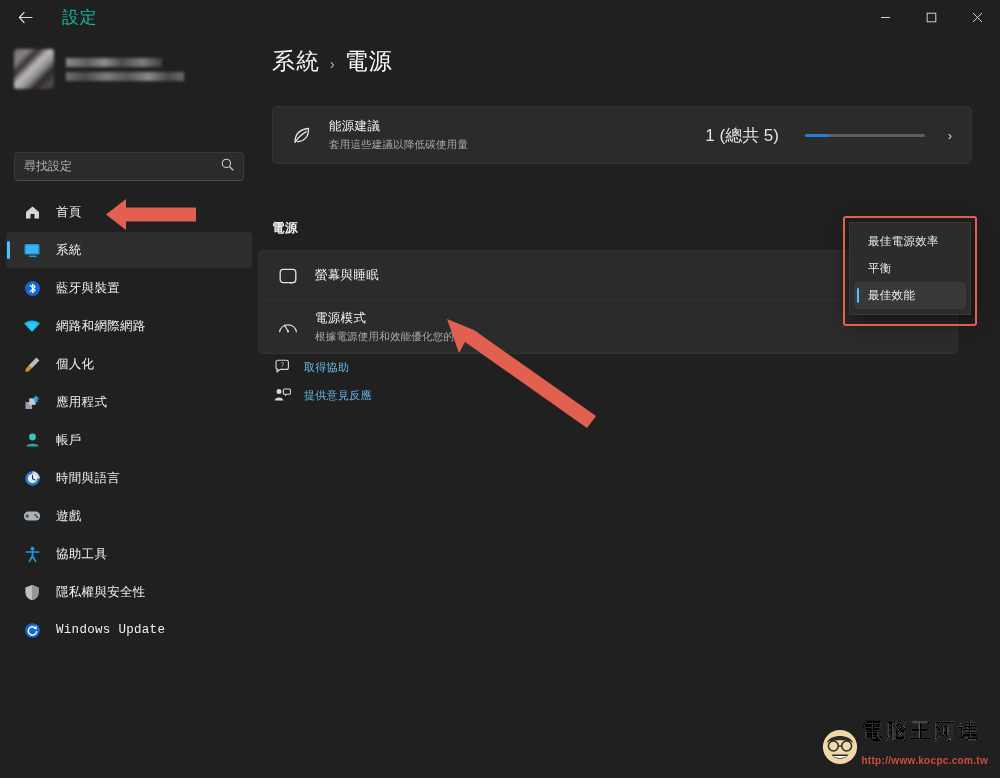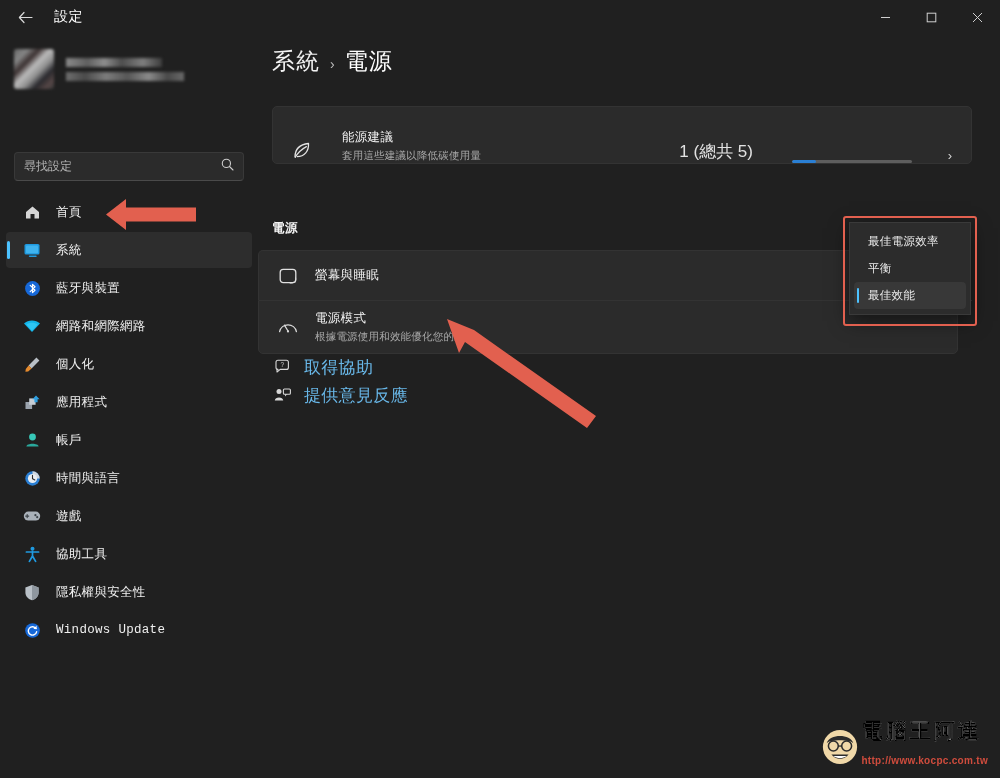--- a/index.html
+++ b/index.html
@@ -32,23 +32,23 @@
   }
   .back-btn {
     width: 34px; height: 30px;
     margin-left: 8px;
     display: flex; align-items: center; justify-content: center;
     color: #d8d8d8;
     font-size: 15px;
     border-radius: 4px;
   }
   .app-title {
-    font-size: 14px;
-    color: #ffffff;
-    margin-left: 12px;
+    font-size: 17px;
+    color: #14b8a6;
+    margin-left: 20px;
     letter-spacing: 0.5px;
   }
   .win-controls {
     position: absolute;
     right: 0; top: 0;
     height: 34px;
     display: flex;
   }
   .win-btn {
     width: 46px; height: 34px;
@@ -194,23 +194,22 @@
     left: 14px;
     width: 700px;
     background: #2b2b2b;
     border: 1px solid #333333;
     border-radius: 5px;
   }
   .card-energy {
     top: 72px;
     height: 58px;
     display: flex;
-    align-items: flex-end;
+    align-items: center;
     padding: 0 14px 0 16px;
-    gap: 13px;
   }
   .card-icon {
     width: 26px; height: 26px;
     display: flex; align-items: center; justify-content: center;
     color: #e3e3e3;
     flex: none;
   }
   .card-text {
     margin-left: 14px;
     flex: 1;
@@ -349,21 +348,21 @@
     height: 26px;
     margin-bottom: 2px;
   }
   .link-icon {
     width: 20px;
     display: flex; align-items: center; justify-content: center;
     color: #d7d7d7;
     margin-right: 12px;
   }
   .link-text {
-    font-size: 17px;
+    font-size: 11px;
     color: #68b7e8;
     letter-spacing: 0.3px;
   }
 
   
   .annot-layer {
     position: absolute;
     top: 0; left: 0;
     width: 1000px; height: 778px;
     pointer-events: none;

